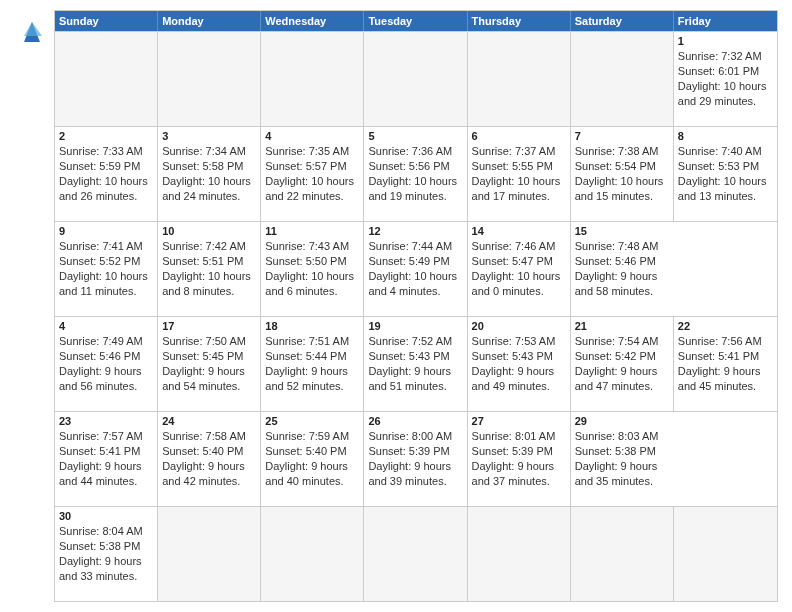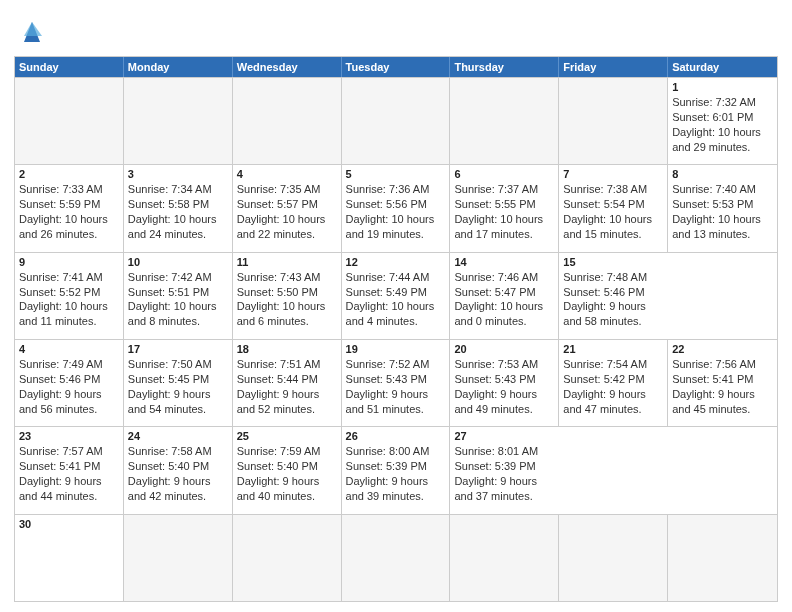--- a/index.html
+++ b/index.html
@@ -8,21 +8,20 @@
       height: 612px;
       font-family: Arial, sans-serif;
       background: #fff;
       overflow: hidden;
     }
     .page {
       width: 792px;
       height: 612px;
       padding: 10px 14px;
       display: flex;
-      flex-direction: column;
     }
     .header {
       display: flex;
       align-items: flex-start;
       justify-content: space-between;
       margin-bottom: 6px;
     }
     .logo {
       display: flex;
       align-items: center;
@@ -132,22 +131,22 @@
     </div>
   </div>
 
   <div class="calendar">
     <div class="cal-header">
     <div class="cal-header-cell">Sunday</div>
         <div class="cal-header-cell">Monday</div>
         <div class="cal-header-cell">Wednesday</div>
         <div class="cal-header-cell">Tuesday</div>
         <div class="cal-header-cell">Thursday</div>
+        <div class="cal-header-cell">Saturday</div>
         <div class="cal-header-cell">Friday</div>
-        <div class="cal-header-cell">Saturday</div>
       </div>
     <div class="cal-body">
     <div class="cal-row">
           <div class="cal-cell empty"></div>
           <div class="cal-cell empty"></div>
           <div class="cal-cell empty"></div>
           <div class="cal-cell empty"></div>
           <div class="cal-cell empty"></div>
           <div class="cal-cell empty"></div>
           <div class="cal-cell">
@@ -307,24 +306,33 @@
             <div class="day-info">Sunrise: 8:00 AM
 Sunset: 5:39 PM
 Daylight: 9 hours and 39 minutes.</div>
           </div>
           <div class="cal-cell">
             <div class="day-num">27</div>
             <div class="day-info">Sunrise: 8:01 AM
 Sunset: 5:39 PM
 Daylight: 9 hours and 37 minutes.</div>
           </div>
+          <div class="cal-cell">
+            <div class="day-num">29</div>
+            <div class="day-info">Sunrise: 8:03 AM
+Sunset: 5:38 PM
+Daylight: 9 hours and 35 minutes.</div>
+          </div>
         </div>
         <div class="cal-row">
           <div class="cal-cell">
             <div class="day-num">30</div>
+            <div class="day-info">Sunrise: 8:04 AM
+Sunset: 5:38 PM
+Daylight: 9 hours and 33 minutes.</div>
           </div>
           <div class="cal-cell empty"></div>
           <div class="cal-cell empty"></div>
           <div class="cal-cell empty"></div>
           <div class="cal-cell empty"></div>
           <div class="cal-cell empty"></div>
           <div class="cal-cell empty"></div>
         </div>
       </div>
   </div>

